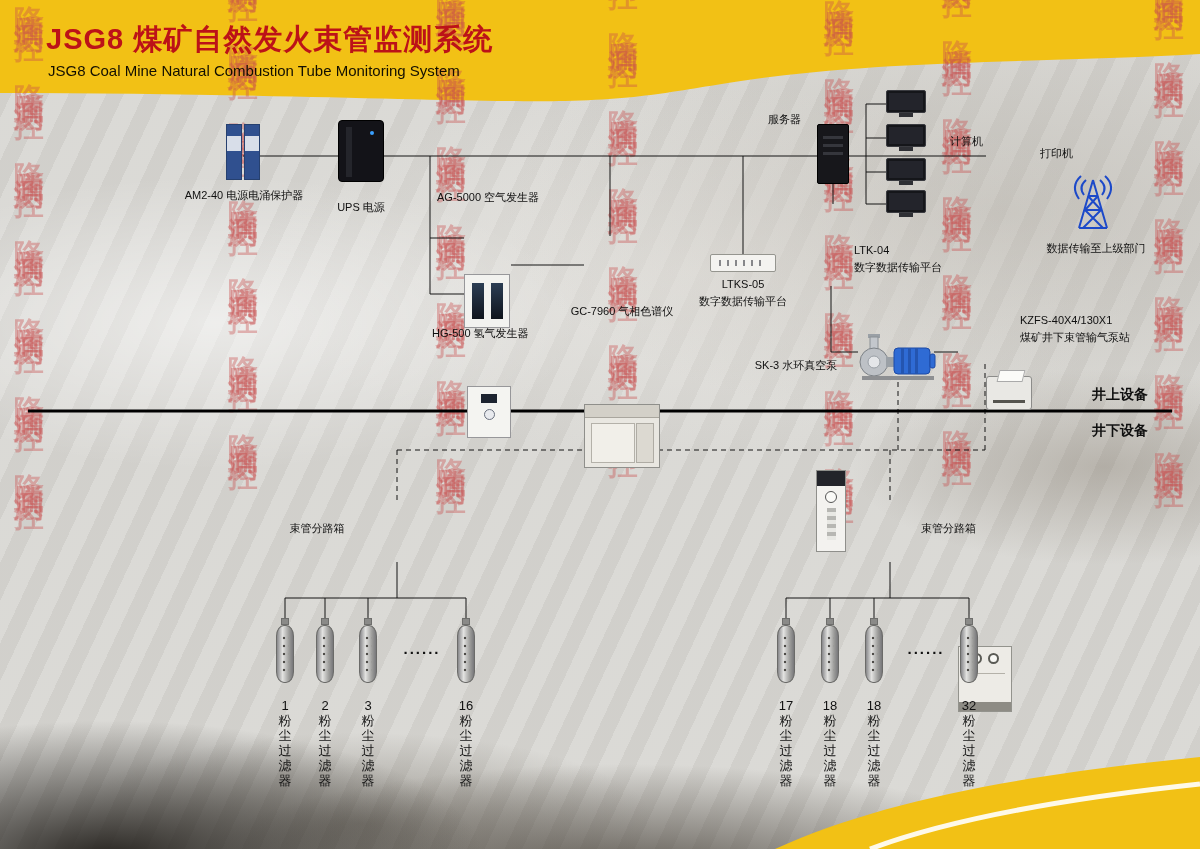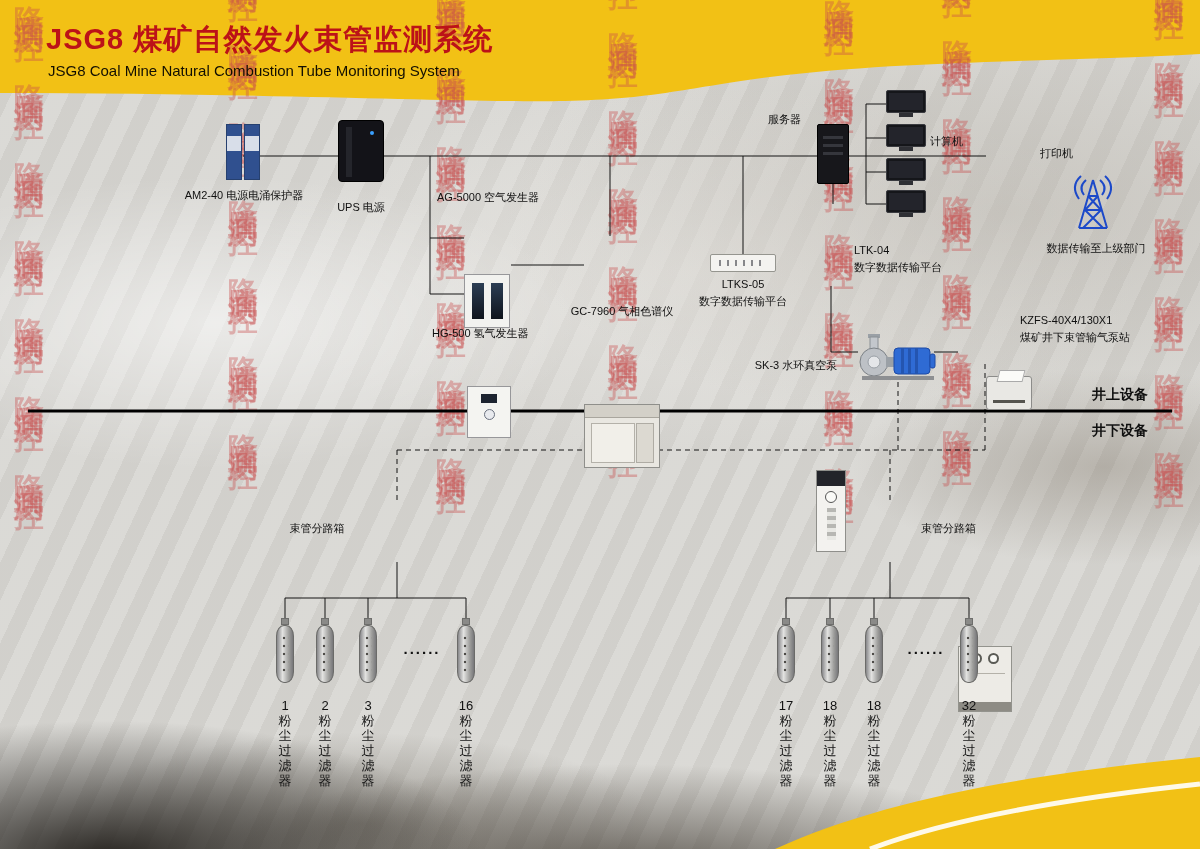--- a/index.html
+++ b/index.html
@@ -205,21 +205,21 @@
         <div class="scr"></div>
       </div>
       <div class="mstand"></div>
   </div>
   <div class="dev monwrap" style="left:886px;top:190px">
     <div class="monitor">
         <div class="scr"></div>
       </div>
       <div class="mstand"></div>
   </div>
-  <div class="lbl" style="left:930px;top:134px">计算机</div>
+  <div class="lbl" style="left:950px;top:134px">计算机</div>
 
   <div class="dev printer" style="left:986px;top:144px">
     <div class="paper"></div>
     <div class="slot"></div>
   </div>
   <div class="lbl" style="left:1040px;top:146px">打印机</div>
 
   <div class="dev" style="left:1062px;top:172px">
     <svg width="62" height="60" viewBox="0 0 62 60">
       <g stroke="#1c49c9" stroke-width="2" fill="none">

